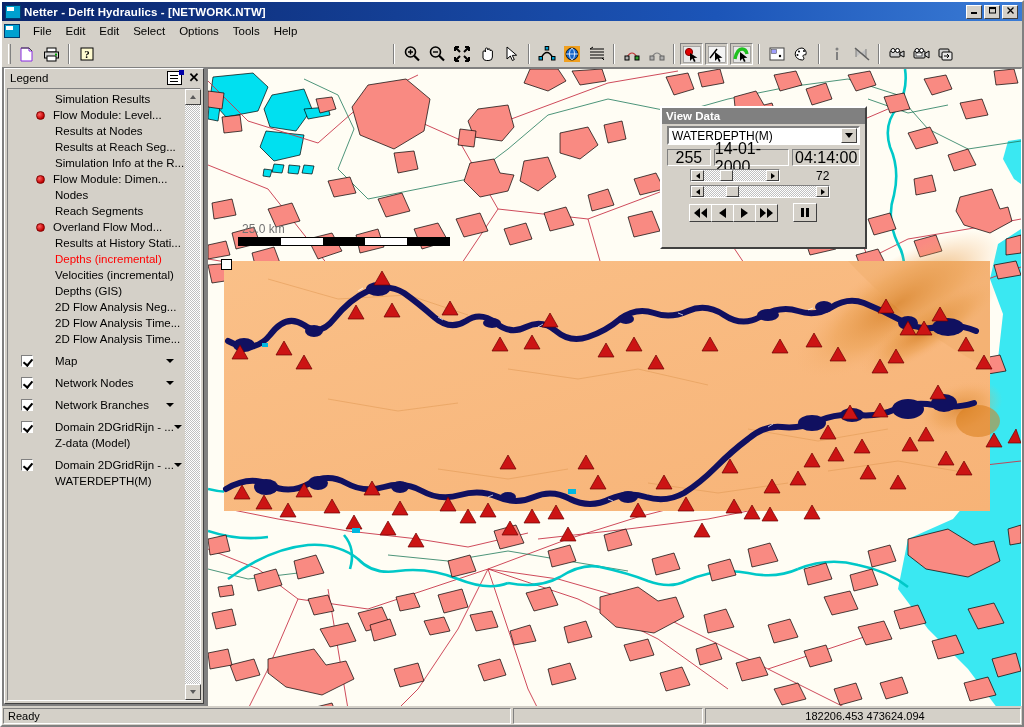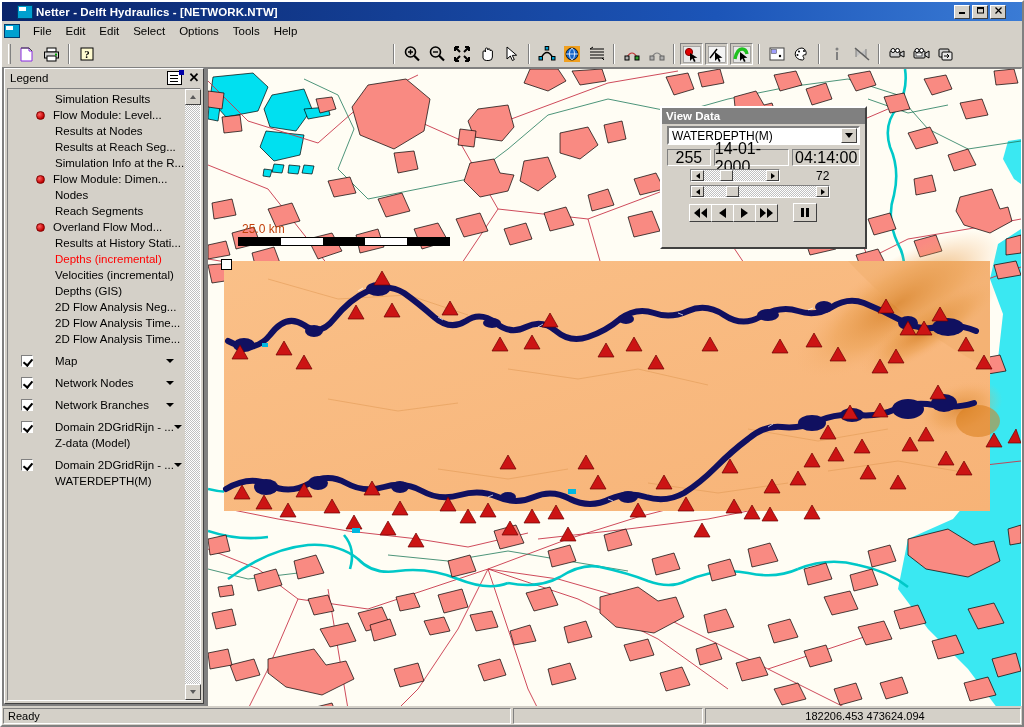--- a/index.html
+++ b/index.html
@@ -22,21 +22,21 @@
     border-right-color: #808080;
     border-bottom-color: #808080;
   }
 
   
   .titlebar {
     position: absolute; left: 0; top: 0;
     width: 1020px; height: 19px;
     background: linear-gradient(to right, #0a246a 0%, #1c55b8 70%, #3a7bd5 100%);
     display: flex; align-items: center;
-    padding: 0 14px;
+    padding: 0 2px;
   }
   .title-icon {
     width: 16px; height: 14px;
     margin: 0 3px 0 1px;
     background: #00a0d0;
     border: 1px solid #003c6e;
     position: relative; flex: none;
   }
   .title-icon:after {
     content: "";
@@ -278,21 +278,21 @@
     width: 813px; height: 640px;
     background: #fffdf4;
   }
   .map-canvas svg { display: block; }
 
   .scalebar {
     position: absolute; left: 30px; top: 153px;
     z-index: 30;
   }
   .scalebar-label {
-    font-size: 12px; color: #c2410c;
+    font-size: 12px; color: #737373;
     font-family: "Liberation Sans", sans-serif;
     margin-bottom: 1px; padding-left: 4px;
   }
   .scalebar-bar {
     width: 212px; height: 9px;
     display: flex;
     border: 1px solid #000;
   }
   .scalebar-bar span { flex: 1; }
   .sb-black { background: #000; }

